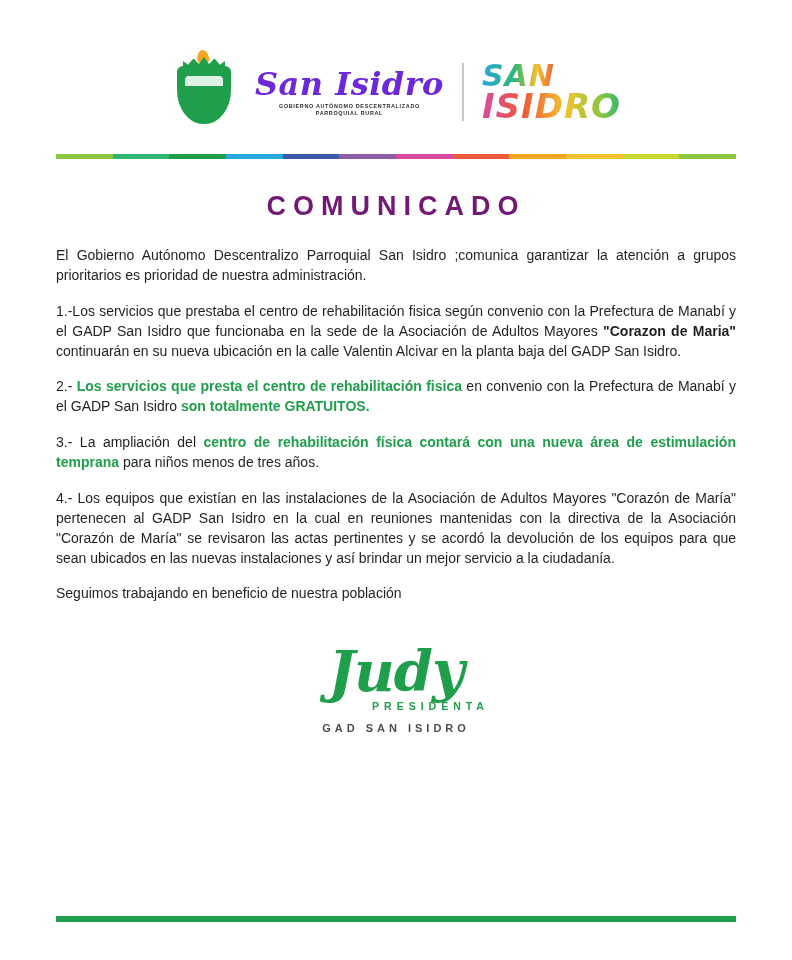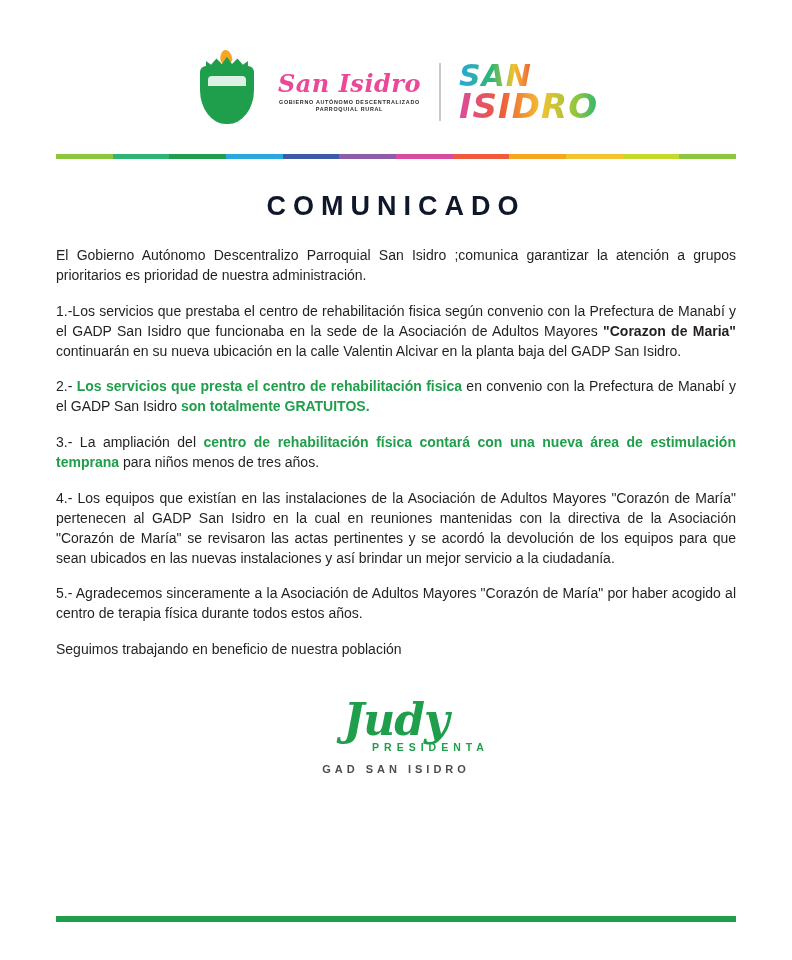--- a/index.html
+++ b/index.html
@@ -85,22 +85,22 @@
   .wordmark {
     display: flex;
     flex-direction: column;
     align-items: center;
     line-height: 1;
   }
   .wordmark-script {
     font-family: "DejaVu Serif", serif;
     font-style: italic;
     font-weight: bold;
-    font-size: 24px;
-    color: #ec4899;
+    font-size: 32px;
+    color: #6d28d9;
     letter-spacing: .5px;
   }
   .wordmark-sub1 {
     font-size: 5.4px;
     letter-spacing: .7px;
     color: #2b2b2b;
     margin-top: 4px;
     font-weight: bold;
   }
   .wordmark-sub2 {
@@ -148,21 +148,21 @@
   .colorbar {
     margin: 26px 56px 0 56px;
     height: 5px;
     display: flex;
   }
   .colorbar span { flex: 1 1 auto; height: 100%; }
 
   
   .title {
     text-align: center;
-    color: #0f172a;
+    color: #701a75;
     font-weight: bold;
     font-size: 27px;
     letter-spacing: 7px;
     margin-top: 32px;
   }
 
   
   .body {
     margin: 24px 56px 0 56px;
     font-size: 14px;
@@ -183,21 +183,21 @@
     align-items: center;
   }
   .sig-line1 {
     display: flex;
     align-items: baseline;
   }
   .sig-judy {
     font-family: "DejaVu Serif", serif;
     font-style: italic;
     font-weight: bold;
-    font-size: 44px;
+    font-size: 56px;
     color: #1f9e4b;
     letter-spacing: -1px;
   }
   .sig-loor {
     font-family: "DejaVu Sans", sans-serif;
     font-weight: bold;
     font-size: 42px;
     color: #1f9e4b;
     letter-spacing: -1px;
     margin-left: -4px;
@@ -275,21 +275,20 @@
     </div>
 
   <div class="title">COMUNICADO</div>
 
   <div class="body" id="body">
       <p>El Gobierno Autónomo Descentralizo Parroquial San Isidro ;comunica garantizar la atención a grupos prioritarios es prioridad de nuestra administración.</p>
       <p><span>1.-</span><span>Los servicios que prestaba el centro de rehabilitación fisica según convenio con la Prefectura de Manabí y el GADP San Isidro que funcionaba en la sede de la Asociación de Adultos Mayores </span><span class="b">"Corazon de Maria"</span><span> continuarán en su nueva ubicación en la calle Valentin Alcivar en la planta baja del GADP San Isidro.</span></p>
       <p><span>2.-</span><span> </span><span class="g">Los servicios que presta el centro de rehabilitación fisica</span><span> en convenio con la Prefectura de Manabí y el GADP San Isidro </span><span class="g">son totalmente GRATUITOS.</span></p>
       <p><span>3.-</span><span> La ampliación del </span><span class="g"> centro de rehabilitación física contará con una nueva área de estimulación temprana</span><span> para niños menos de tres años.</span></p>
       <p><span>4.-</span><span> Los equipos que existían en las instalaciones de la Asociación de Adultos Mayores "Corazón de María"  pertenecen al GADP San Isidro en la cual en reuniones mantenidas con la directiva de la Asociación "Corazón de María" se revisaron las actas pertinentes y se acordó la devolución de los equipos para que sean ubicados en las nuevas instalaciones y así brindar un mejor servicio a la ciudadanía.</span></p>
-      <p><span>5.-</span><span> Agradecemos sinceramente a la Asociación de Adultos Mayores "Corazón de María" por haber acogido al centro de terapia física durante todos estos años.</span></p>
       <p>Seguimos trabajando en beneficio de nuestra población</p>
     </div>
 
   <div class="signature">
     <div class="sig-line1">
       <span class="sig-judy">Judy</span>
     </div>
     <div class="sig-presidenta">PRESIDENTA</div>
     <div class="sig-gad">GAD SAN ISIDRO</div>
   </div>

